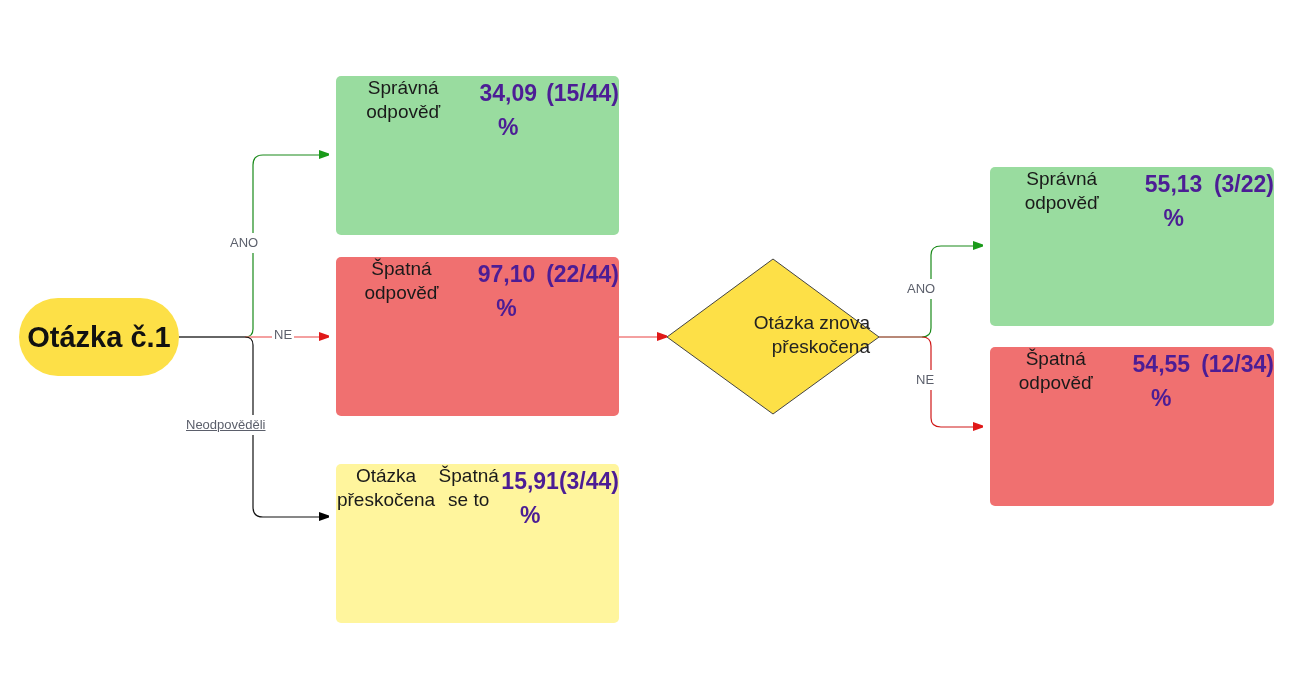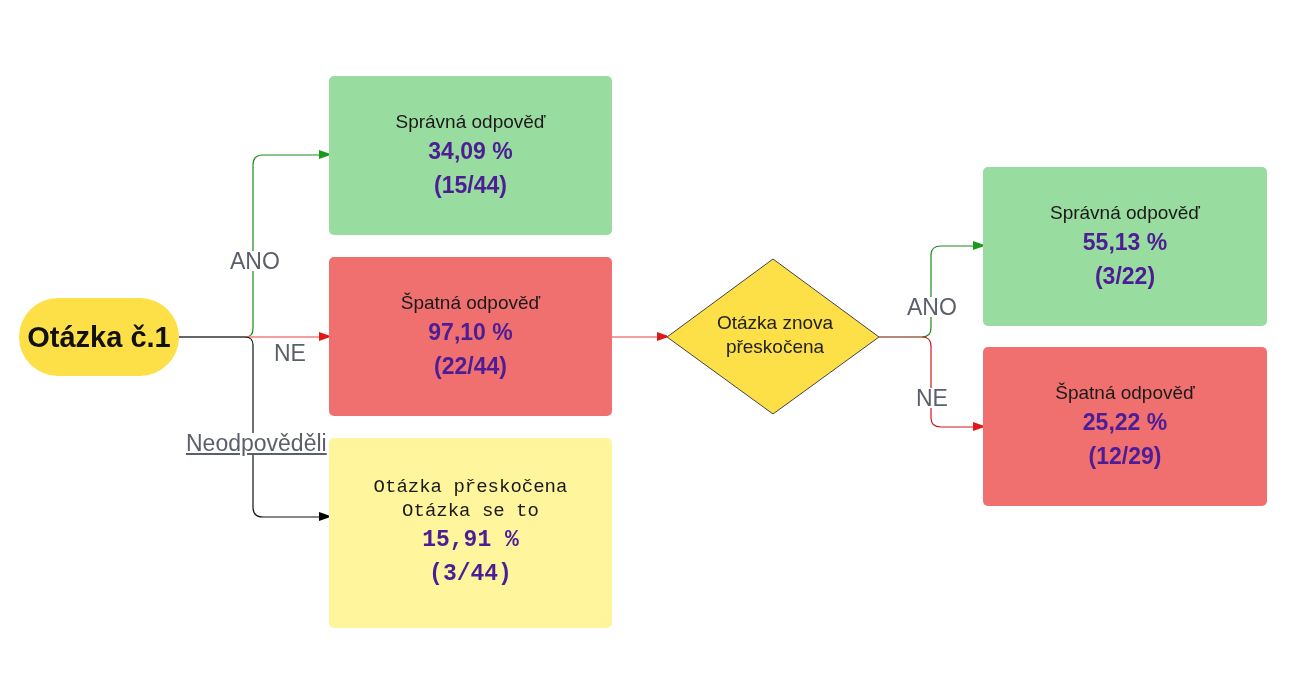--- a/index.html
+++ b/index.html
@@ -1,26 +1,26 @@
 <!DOCTYPE html>
 <html><head>
 <meta charset="utf-8">
 <style>
   html, body { margin:0; padding:0; background:#ffffff; }
   body { width:1300px; height:700px; position:relative; overflow:hidden; font-family:"Liberation Sans", sans-serif; }
   svg.wires { position:absolute; left:0; top:0; width:1300px; height:700px; }
-  .box { position:absolute; border-radius:5px; display:flex; flex-direction:column; align-items:center; justify-content:center; text-align:center; color:#1a1a1a; }
+  .box { position:absolute; border-radius:5px; display:flex; flex-direction:row; align-items:flex-start; justify-content:center; text-align:center; color:#1a1a1a;margin-left:7px; }
   .green { background:#99dc9f; }
   .red { background:#f07070; }
   .yellow { background:#fff59d; }
   .lbl { font-size:19px; line-height:24px; }
   .big { font-size:23px; font-weight:bold; line-height:34px; color:#4c1d95; }
   .start { position:absolute; left:19px; top:298px; width:160px; height:78px; border-radius:39px; background:#fde047; display:flex; align-items:center; justify-content:center; font-size:29px; font-weight:bold; color:#111; }
-  .diamond-text { position:absolute; left:680px; top:305px; width:190px; height:60px; display:flex; flex-direction:column; align-items:center; justify-content:center; font-size:19px; line-height:24px; color:#222; text-align:center; }
-  .edge-lbl { position:absolute; font-size:23px; color:#5b5f6b; background:#fff; padding:0 2px; line-height:20px;margin-top:18px; }
+  .diamond-text { position:absolute; left:680px; top:305px; width:190px; height:60px; display:flex; flex-direction:column; align-items:flex-end; justify-content:center; font-size:19px; line-height:24px; color:#222; text-align:center; }
+  .edge-lbl { position:absolute; font-size:13px; color:#5b5f6b; background:#fff; padding:0 2px; line-height:20px; }
 </style>
 </head>
 <body>
 
 <svg class="wires" viewBox="0 0 1300 700">
   <defs>
     <marker id="ag" markerWidth="10" markerHeight="10" refX="9" refY="5" orient="auto" markerUnits="userSpaceOnUse">
         <path d="M0,0 L14,5 L0,10 z" fill="#1a9a1a" transform="scale(0.9)"></path>
       </marker>
     <marker id="ar" markerWidth="10" markerHeight="10" refX="9" refY="5" orient="auto" markerUnits="userSpaceOnUse">
@@ -65,35 +65,35 @@
   <div class="big">34,09 %</div>
   <div class="big">(15/44)</div>
 </div>
 
 <div class="box red" style="left:329px;top:257px;width:283px;height:159px;">
   <div class="lbl">Špatná odpověď</div>
   <div class="big">97,10 %</div>
   <div class="big">(22/44)</div>
 </div>
 
-<div class="box yellow" style="left:329px;top:438px;width:283px;height:190px;font-family:Liberation Mono, monospace;">
+<div class="box yellow" style="left:329px;top:464px;width:283px;height:159px;">
   <div class="lbl">Otázka přeskočena</div>
-  <div class="lbl">Otázka se to</div>
+  <div class="lbl">Špatná se to</div>
   <div class="big">15,91 %</div>
   <div class="big">(3/44)</div>
 </div>
 
 <div class="diamond-text">
   <span>Otázka znova</span>
   <span>přeskočena</span>
 </div>
 
 <div class="box green" style="left:983px;top:167px;width:284px;height:159px;">
   <div class="lbl">Správná odpověď</div>
   <div class="big">55,13 %</div>
   <div class="big">(3/22)</div>
 </div>
 
 <div class="box red" style="left:983px;top:347px;width:284px;height:159px;">
   <div class="lbl">Špatná odpověď</div>
-  <div class="big">25,22 %</div>
-  <div class="big">(12/29)</div>
+  <div class="big">54,55 %</div>
+  <div class="big">(12/34)</div>
 </div>
 
 </body></html>

